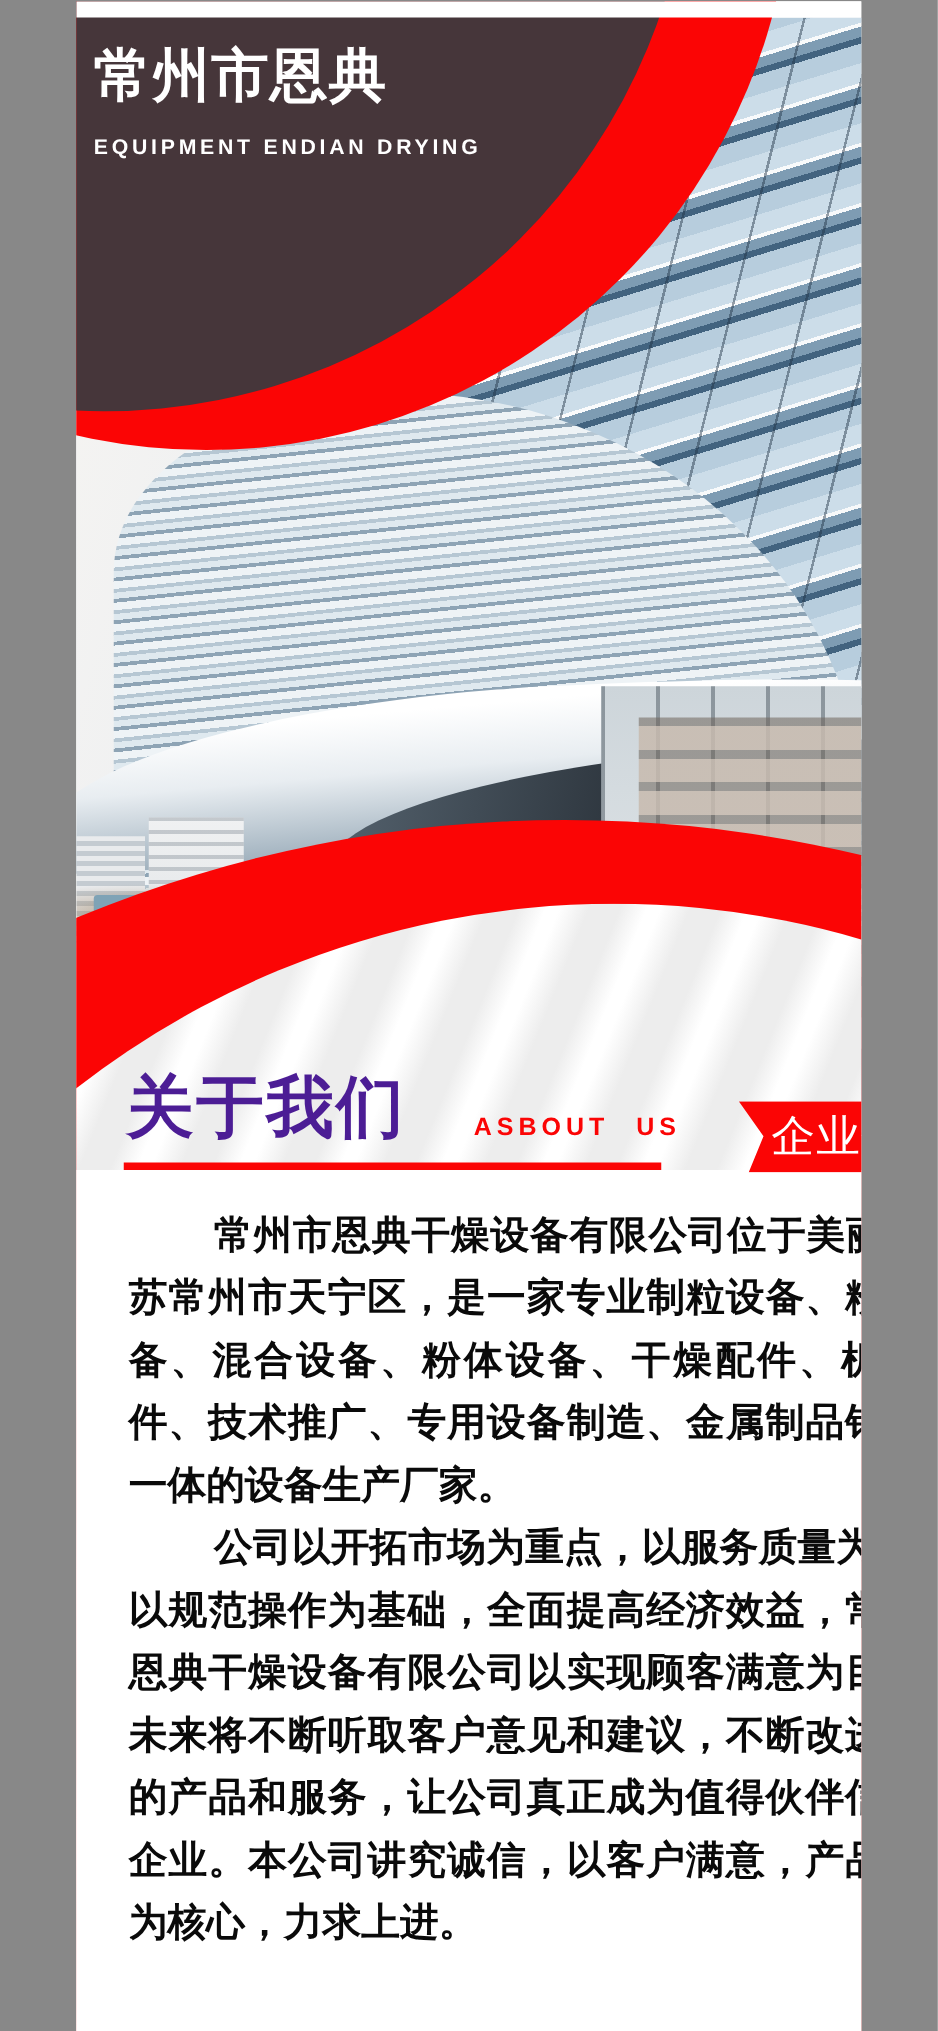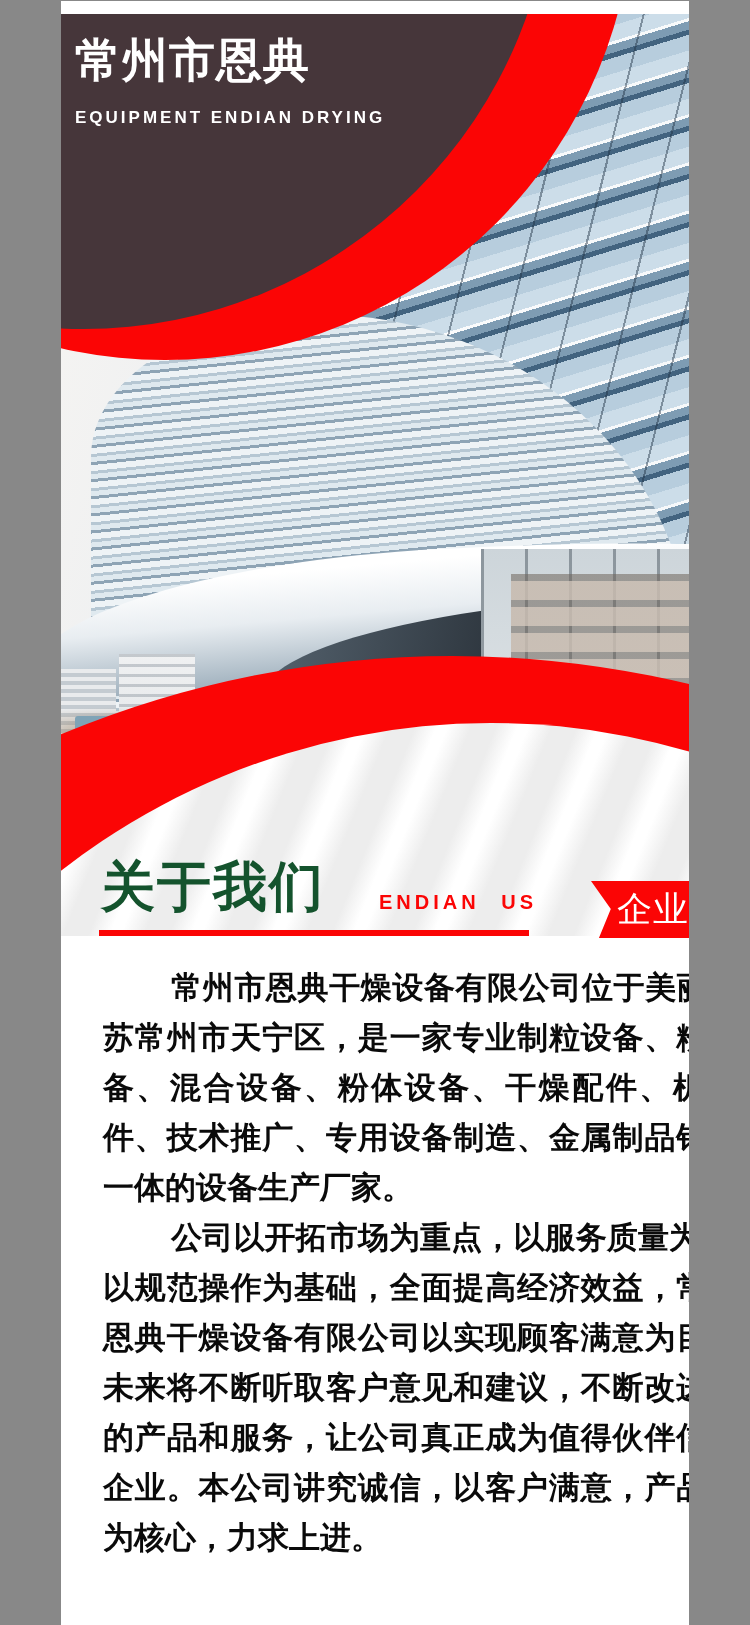--- a/index.html
+++ b/index.html
@@ -88,21 +88,21 @@
   }
   .top-strip{left:0;top:0;width:750px;height:13px;background:#ffffff;}
   .content-bg{left:0;top:935px;width:750px;height:690px;background:#ffffff;}
 
   
   .brand{left:14px;top:30px;color:#ffffff;}
   .brand-title{font-size:46px;line-height:59px;font-weight:900;letter-spacing:1px;}
   .brand-sub{margin-top:13px;font-size:17px;line-height:30px;font-weight:700;letter-spacing:3px;}
 
   
-  .about-heading{left:40px;top:858px;font-size:54px;font-weight:900;color:#14532d;letter-spacing:2px;line-height:1;}
+  .about-heading{left:40px;top:858px;font-size:54px;font-weight:900;color:#4c1d95;letter-spacing:2px;line-height:1;}
   .about-en{left:318px;top:890px;font-size:20px;font-weight:800;color:#fb0505;letter-spacing:4px;word-spacing:12px;}
   .about-underline{left:38px;top:929px;width:430px;height:6px;background:#fb0505;}
   .ribbon{
     left:530px;top:880px;width:220px;height:57px;
     background:#fb0505;
     clip-path:polygon(0 0,100% 0,100% 100%,3.6% 100%,9% 49%);
     display:flex;align-items:center;justify-content:flex-start;
     padding-left:26px;box-sizing:border-box;
     color:#ffffff;font-size:35px;font-weight:500;letter-spacing:1px;
   }
@@ -145,21 +145,21 @@
   <div class="abs brand">
     <div class="brand-title">
       <div>常州市恩典</div>
     </div>
     <div class="brand-sub">
       <div>EQUIPMENT ENDIAN DRYING</div>
     </div>
   </div>
 
   <div class="abs about-heading">关于我们</div>
-  <div class="abs about-en">ENDIAN US</div>
+  <div class="abs about-en">ASBOUT US</div>
   <div class="abs about-underline"></div>
   <div class="abs ribbon">
     <span>企业优势</span>
   </div>
 
   <div class="abs article">
     <p>常州市恩典干燥设备有限公司位于美丽的江苏常州市天宁区，是一家专业制粒设备、粉碎设备、混合设备、粉体设备、干燥配件、机械零件、技术推广、专用设备制造、金属制品销售为一体的设备生产厂家。</p>
     <p>公司以开拓市场为重点，以服务质量为中心,以规范操作为基础，全面提高经济效益，常州市恩典干燥设备有限公司以实现顾客满意为目标，未来将不断听取客户意见和建议，不断改进我们的产品和服务，让公司真正成为值得伙伴信赖的企业。本公司讲究诚信，以客户满意，产品质量为核心，力求上进。</p>
   </div>
 

